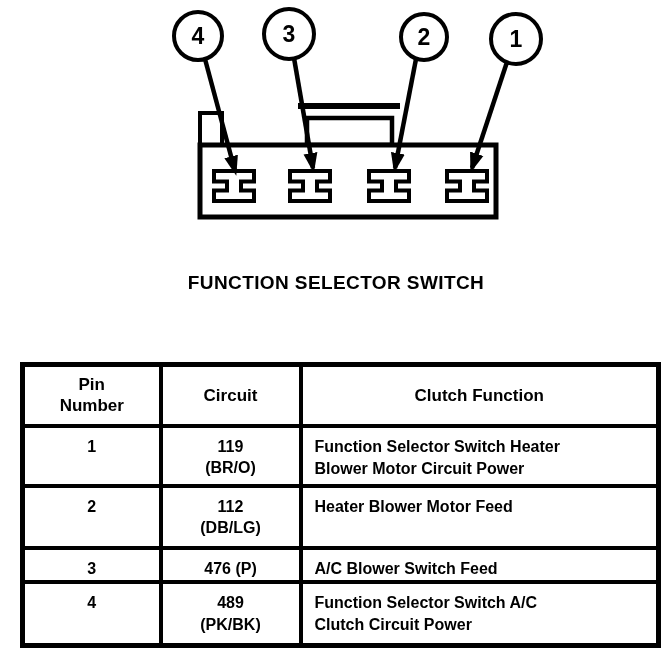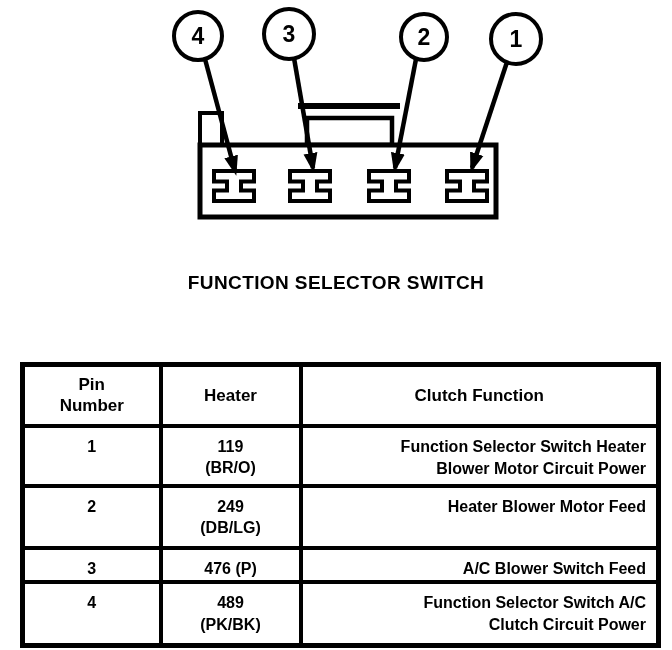--- a/index.html
+++ b/index.html
@@ -31,21 +31,21 @@
     white-space:pre-line;
     overflow:hidden;
   }
   table.pin-table th{
     font-size:17px;text-align:center;vertical-align:middle;line-height:1.25;
   }
   td.pin-cell, td.circuit-cell{
     font-size:16px;text-align:center;vertical-align:top;padding-top:8px;line-height:1.35;
   }
   td.function-cell{
-    font-size:16px;text-align:right;vertical-align:top;
+    font-size:16px;text-align:left;vertical-align:top;
     padding:8px 10px 0 12px;line-height:1.4;
   }
   col.c1{width:138px;} col.c2{width:140px;} col.c3{width:358px;}
   tr.h-row{height:61px;} tr.r1{height:60px;} tr.r2{height:62px;} tr.r3{height:34px;} tr.r4{height:63px;}
 </style>
 </head>
 <body>
 
 <div id="page">
 
@@ -95,35 +95,35 @@
   <table class="pin-table">
     <colgroup>
         <col class="c1">
         <col class="c2">
         <col class="c3">
       </colgroup>
     <thead>
       <tr class="h-row">
         <th>Pin
 Number</th>
-        <th>Heater</th>
+        <th>Circuit</th>
         <th>Clutch Function</th>
       </tr>
     </thead>
     <tbody>
       <tr class="r1">
         <td class="pin-cell">1</td>
         <td class="circuit-cell">119
 (BR/O)</td>
         <td class="function-cell">Function Selector Switch Heater
 Blower Motor Circuit Power</td>
       </tr>
       <tr class="r2">
         <td class="pin-cell">2</td>
-        <td class="circuit-cell">249
+        <td class="circuit-cell">112
 (DB/LG)</td>
         <td class="function-cell">Heater Blower Motor Feed</td>
       </tr>
       <tr class="r3">
         <td class="pin-cell">3</td>
         <td class="circuit-cell">476 (P)</td>
         <td class="function-cell">A/C Blower Switch Feed</td>
       </tr>
       <tr class="r4">
         <td class="pin-cell">4</td>

